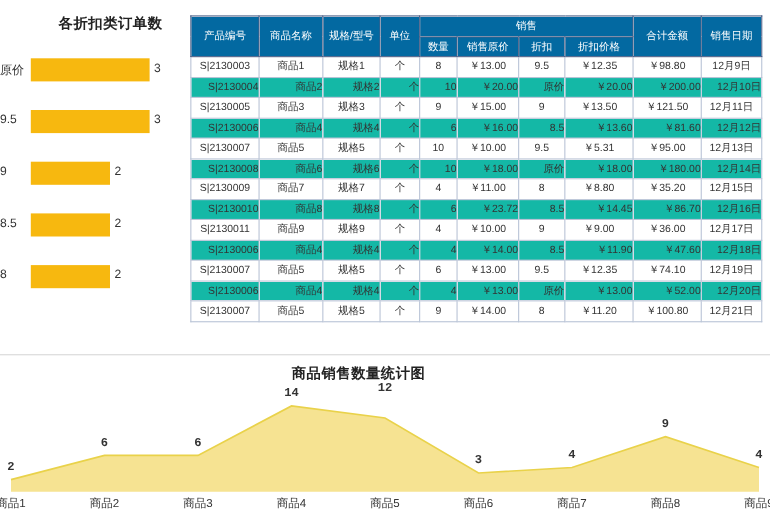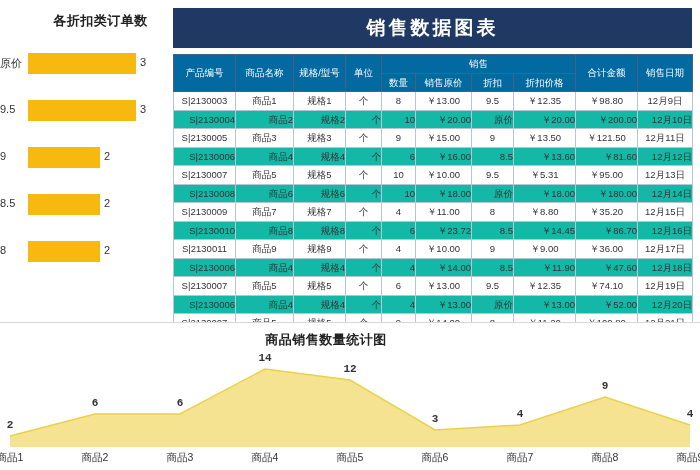--- a/index.html
+++ b/index.html
@@ -215,21 +215,20 @@
         <div class="hbar-cat">8</div>
         <div class="hbar-track" style="width: 108px;">
           <div class="hbar-fill" style="width: 72px;"></div>
         </div>
         <div class="hbar-val" style="left: 104px;">2</div>
       </div>
     </div>
 </div>
 
 <div id="table-panel">
-  <div id="table-title">销售数据图表</div>
   <table class="data">
     <colgroup>
       <col class="c0">
         <col class="c1">
         <col class="c2">
         <col class="c3">
         <col class="c4">
       <col class="c5">
         <col class="c6">
         <col class="c7">
@@ -418,21 +417,21 @@
   <div id="bottom-title">商品销售数量统计图</div>
   <svg id="area-svg" width="700" height="100">
     <polygon id="area-poly" fill="#f6e392" stroke="none" points="10,98 10,87 95,65 180,65 265,20 350,31 435,81 520,76 605,48 690,76 690,98"></polygon>
     <polyline id="area-line" fill="none" stroke="#e9d24a" stroke-width="1.5" points="10,87 95,65 180,65 265,20 350,31 435,81 520,76 605,48 690,76"></polyline>
   </svg>
   <div id="pt-labels">
       <div class="pt-label" style="left: 10px; top: 96px;">2</div>
       <div class="pt-label" style="left: 95px; top: 74px;">6</div>
       <div class="pt-label" style="left: 180px; top: 74px;">6</div>
       <div class="pt-label" style="left: 265px; top: 29px;">14</div>
-      <div class="pt-label" style="left: 350px; top: 40px;">12</div>
+      <div class="pt-label" style="left: 350px; top: 24px;">12</div>
       <div class="pt-label" style="left: 435px; top: 90px;">3</div>
       <div class="pt-label" style="left: 520px; top: 85px;">4</div>
       <div class="pt-label" style="left: 605px; top: 57px;">9</div>
       <div class="pt-label" style="left: 690px; top: 85px;">4</div>
     </div>
   <div id="x-labels">
       <div class="x-label" style="left: 10px;">商品1</div>
       <div class="x-label" style="left: 95px;">商品2</div>
       <div class="x-label" style="left: 180px;">商品3</div>
       <div class="x-label" style="left: 265px;">商品4</div>

